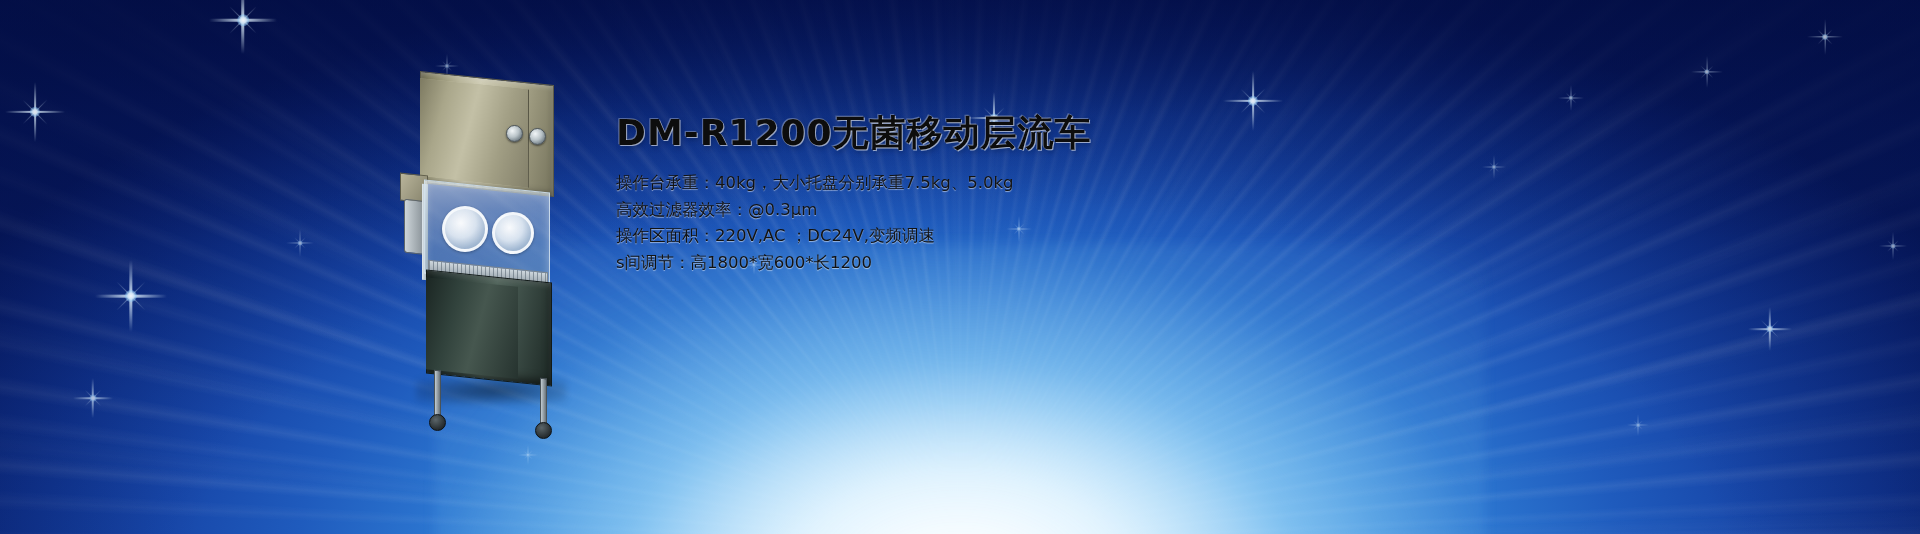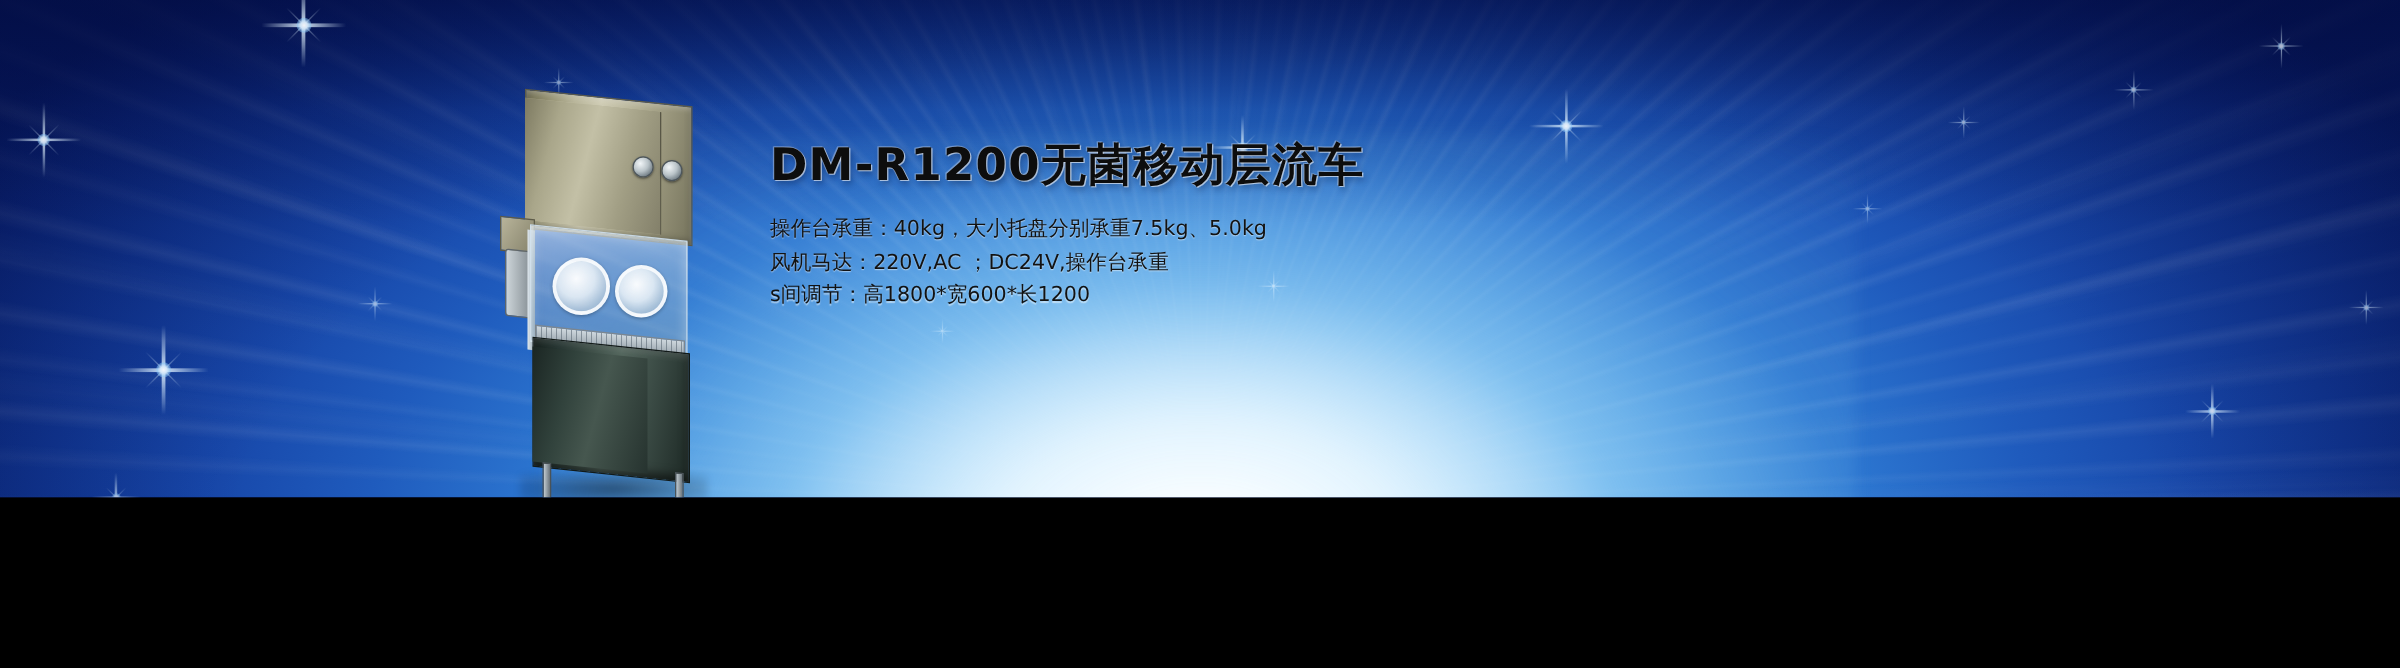--- a/index.html
+++ b/index.html
@@ -1,21 +1,21 @@
 <!DOCTYPE html>
 <html><head>
 <meta charset="utf-8">
 <title>banner</title>
 <style>
   html,body{margin:0;padding:0;background:#000;}
   body{font-family:"Liberation Sans","DejaVu Sans",sans-serif;}
 
   #banner{
     position:relative;
-    width:1920px;height:398px;
+    width:1920px;height:534px;
     overflow:hidden;
     background:#0a2a82;
   }
 
   
   .bg-base{
     position:absolute;inset:0;
     background:
       radial-gradient(ellipse 1150px 620px at 50% 108%,
         #ffffff 0%,
@@ -388,18 +388,19 @@
     <div class="leg l1"></div>
     <div class="leg l2"></div>
     <div class="caster c1"></div>
     <div class="caster c2"></div>
   </div>
 
   <div id="copy">
     <h1 id="title">DM-R1200无菌移动层流车</h1>
     <ul class="spec-list" id="spec-list">
         <li>操作台承重：40kg，大小托盘分别承重7.5kg、5.0kg</li>
-        <li>风机马达：220V,AC ；DC24V,操作台承重</li>
+        <li>高效过滤器效率：@0.3μm</li>
+        <li>操作区面积：220V,AC ；DC24V,变频调速</li>
         <li>s间调节：高1800*宽600*长1200</li>
       </ul>
   </div>
 
 </div>
 
 </body></html>

